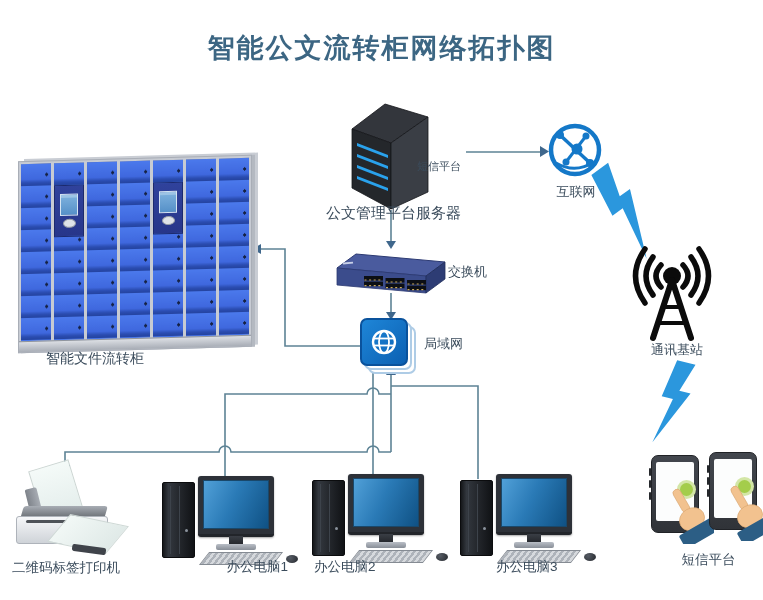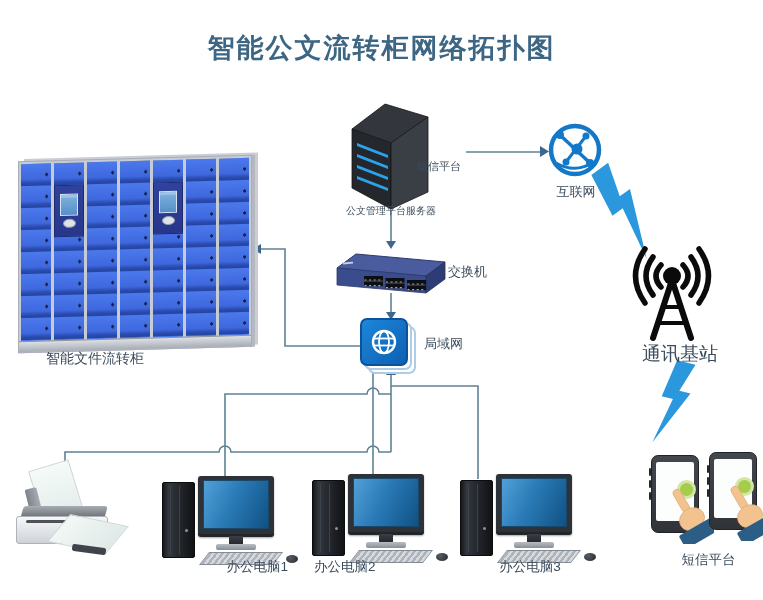--- a/index.html
+++ b/index.html
@@ -259,24 +259,25 @@
     <svg class="hand" viewBox="0 0 50 60">
       <g transform="rotate(-30 25 30)">
         <rect x="21" y="2" width="8" height="26" rx="4" fill="#f2c28f" stroke="#daa671" stroke-width="0.6"></rect>
         <ellipse cx="25" cy="36" rx="13" ry="11" fill="#f2c28f" stroke="#daa671" stroke-width="0.6"></ellipse>
         <rect x="5" y="44" width="40" height="15" rx="2" fill="#2c5e85"></rect>
       </g>
     </svg>
   </div>
 
   <div class="nlabel" style="left:46px;top:334px;font-size:14px">智能文件流转柜</div>
-  <div class="nlabel" style="left:326px;top:188px;width:130px;text-align:center;font-size:10px">公文管理平台服务器</div>
+  <div class="nlabel" style="left:326px;top:188px;width:130px;text-align:center;font-size:15px">公文管理平台服务器</div>
   <div class="nlabel" style="left:417px;top:143px;font-size:11px">短信平台</div>
   <div class="nlabel" style="left:545px;top:167px;width:62px;text-align:center;font-size:13px">互联网</div>
   <div class="nlabel" style="left:448px;top:247px;font-size:13px">交换机</div>
   <div class="nlabel" style="left:424px;top:319px;font-size:13px">局域网</div>
-  <div class="nlabel" style="left:642px;top:325px;width:70px;text-align:center;font-size:19px">通讯基站</div>
+  <div class="nlabel" style="left:642px;top:325px;width:70px;text-align:center;font-size:13px">通讯基站</div>
+  <div class="nlabel" style="left:12px;top:543px">二维码标签打印机</div>
   <div class="nlabel" style="left:176px;top:542px;width:112px;text-align:right">办公电脑1</div>
   <div class="nlabel" style="left:314px;top:542px;width:112px;text-align:left">办公电脑2</div>
-  <div class="nlabel" style="left:474px;top:542px;width:112px;text-align:center">办公电脑3</div>
+  <div class="nlabel" style="left:496px;top:542px;width:112px;">办公电脑3</div>
   <div class="nlabel" style="left:666px;top:535px;width:85px;text-align:center">短信平台</div>
 
 </div>
 
 </body></html>

